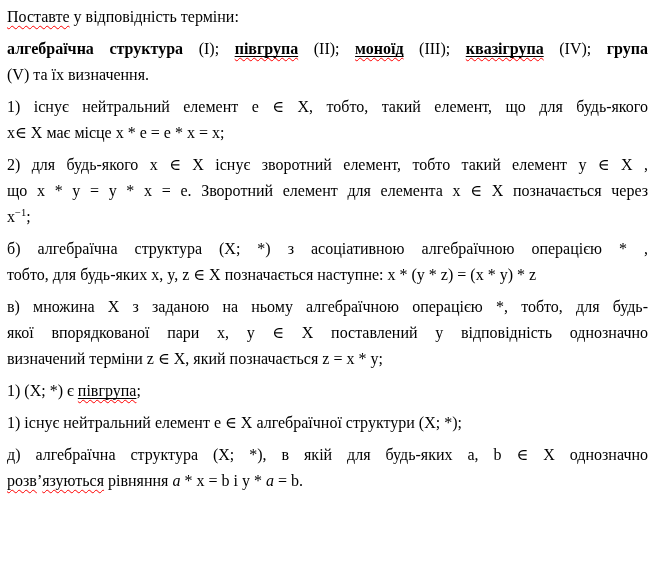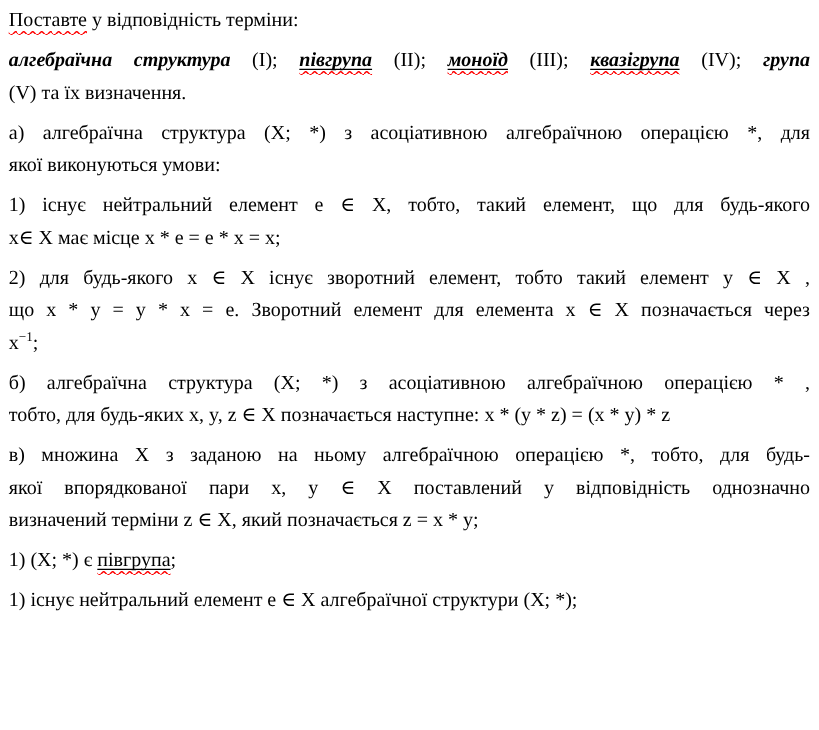--- a/index.html
+++ b/index.html
@@ -11,21 +11,21 @@
     color: #000000;
   }
   .page {
     box-sizing: border-box;
     width: 655px; height: 584px;
     padding: 4px 7px 12px 7px;
   }
   .para { margin: 0 0 6px 0; }
   .line { line-height: 26px; white-space: normal; }
   .j { text-align: justify; text-align-last: justify; }
-  .b { font-weight: bold; font-style: italic; }
+  .b { font-weight: bold; }
   .it { font-style: italic; }
   .u {
     text-decoration-line: underline;
     text-decoration-style: solid;
     text-decoration-color: #000000;
     text-decoration-thickness: 1px;
     text-underline-offset: 2px;
   }
   .sq {
     text-decoration-line: underline;
@@ -44,24 +44,20 @@
 
   <div class="para">
     <div class="line"><span class="sq">Поставте</span><span> у відповідність терміни:</span></div>
   </div>
 
   <div class="para">
     <div class="line j"><span class="b">алгебраїчна структура</span><span> (I); </span><span class="sq"><span class="b u">півгрупа</span></span><span> (II); </span><span class="sq"><span class="b u">моноїд</span></span><span> (III); </span><span class="sq"><span class="b u">квазігрупа</span></span><span> (IV); </span><span class="b">група</span></div>
     <div class="line">(V) та їх визначення.</div>
   </div>
 
-  <div class="para">
-    <div class="line j">а) алгебраїчна структура (X; *) з асоціативною алгебраїчною операцією *, для</div>
-    <div class="line">якої виконуються умови:</div>
-  </div>
 
   <div class="para">
     <div class="line j">1) існує нейтральний елемент е ∈ X, тобто, такий елемент, що для будь-якого</div>
     <div class="line">х∈ X має місце x * e = e * x = x;</div>
   </div>
 
   <div class="para">
     <div class="line j">2) для будь-якого х ∈ X існує зворотний елемент, тобто такий елемент у ∈ X ,</div>
     <div class="line j">що x * y = y * x = e. Зворотний елемент для елемента x ∈ X позначається через</div>
     <div class="line"><span>x</span><sup>−1</sup><span>;</span></div>
@@ -80,14 +76,18 @@
 
 
   <div class="para">
     <div class="line"><span>1) (X; *) є </span><span class="sq"><span class="u">півгрупа</span></span><span>;</span></div>
   </div>
 
   <div class="para">
     <div class="line">1) існує нейтральний елемент е ∈ X алгебраїчної структури (X; *);</div>
   </div>
 
+  <div class="para">
+    <div class="line j">д) алгебраїчна структура (X; *), в якій для будь-яких a, b ∈ X однозначно</div>
+    <div class="line"><span class="sq">розв</span><span>’</span><span class="sq">язуються</span><span> рівняння </span><span class="it">a</span><span> * x = b і y * </span><span class="it">a</span><span> = b.</span></div>
+  </div>
 
 </div>
 
 </body></html>

